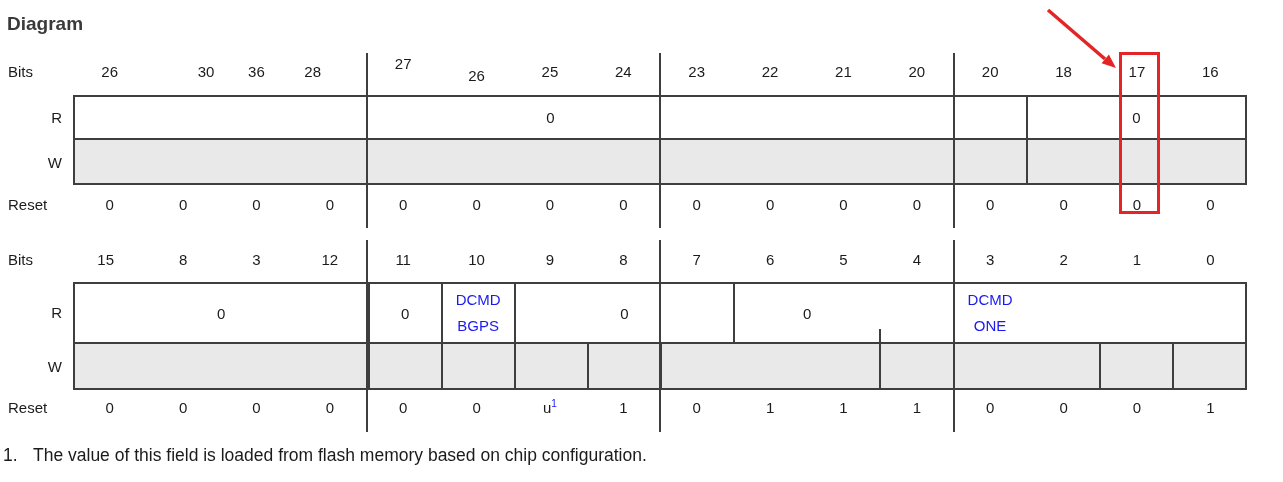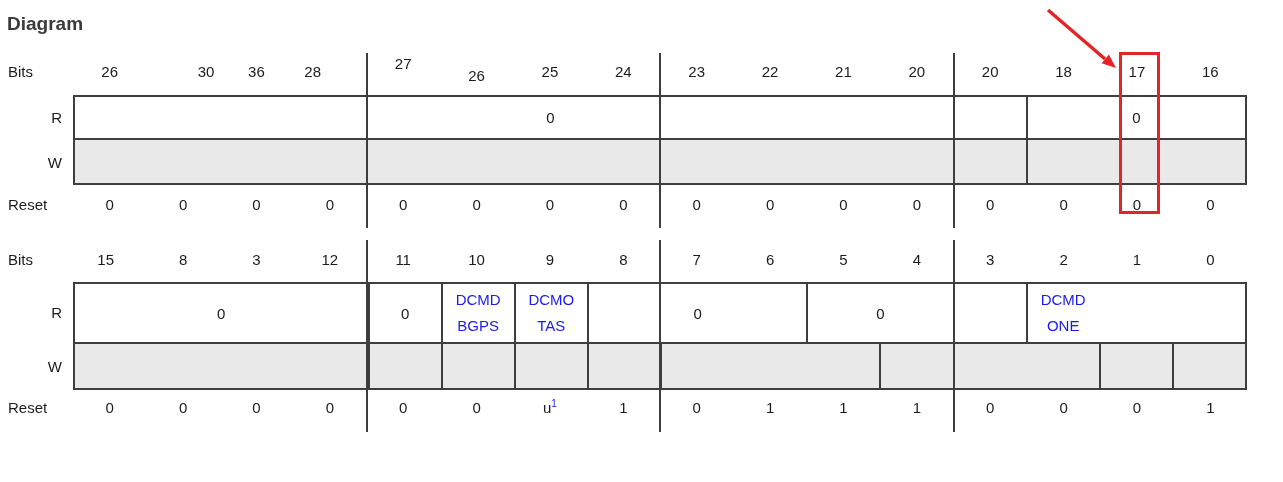--- a/index.html
+++ b/index.html
@@ -135,24 +135,20 @@
       <div class="tick" style="left: 1025.88px; top: 284px;"></div>
       <div class="tick" style="left: 1099.25px; top: 284px;"></div>
       <div class="tick" style="left: 1172.62px; top: 284px;"></div>
       <div class="reg-row r-row" style="left: 73px; top: 282px; width: 1174px; height: 62px;">
         <div class="cell" style="flex: 0 0 25%;">0</div>
         <div class="cell" style="flex: 0 0 6.25%;">0</div>
         <div class="cell" style="flex: 0 0 6.25%;">
           <div class="field-line">DCMD</div>
           <div class="field-line">BGPS</div>
         </div>
-        <div class="cell" style="flex: 0 0 6.25%;">
-          <div class="field-line">DCMO</div>
-          <div class="field-line">TAS</div>
-        </div>
         <div class="cell" style="flex: 0 0 18.75%;">0</div>
         <div class="cell" style="flex: 0 0 12.5%;">0</div>
         <div class="cell" style="flex: 0 0 6.25%; margin-top: 45px;">
           <div class="field-line">DCME</div>
           <div class="field-line">RR</div>
         </div>
         <div class="cell" style="flex: 0 0 6.25%;">
           <div class="field-line">DCMD</div>
           <div class="field-line">ONE</div>
         </div>
@@ -192,14 +188,17 @@
       <div class="divider" style="left: 659px; top: 240px; height: 192px;"></div>
       <div class="divider" style="left: 952.5px; top: 240px; height: 192px;"></div>
     </div>
 
   <svg class="arrow-svg" viewBox="0 0 85 72">
     <line class="arrow-line" x1="10" y1="8" x2="67" y2="57"></line>
     <polygon class="arrow-head" points="78,66 63.6,61.3 70.9,52.5"></polygon>
   </svg>
   <div class="highlight-box"></div>
 
+  <div class="footnote">
+    <span class="fn-num">1.</span><span class="fn-text">The value of this field is loaded from flash memory based on chip configuration.</span>
+  </div>
 
 </div>
 
 </body></html>

